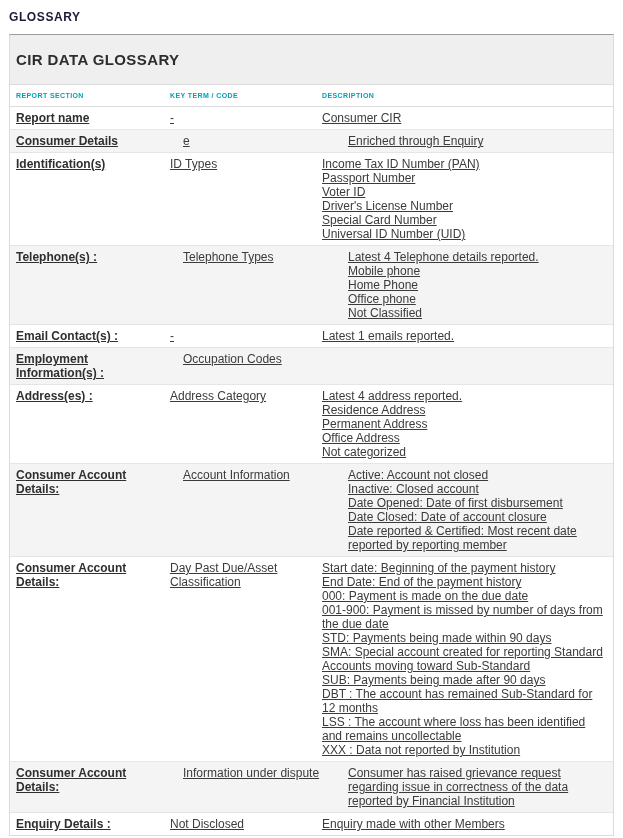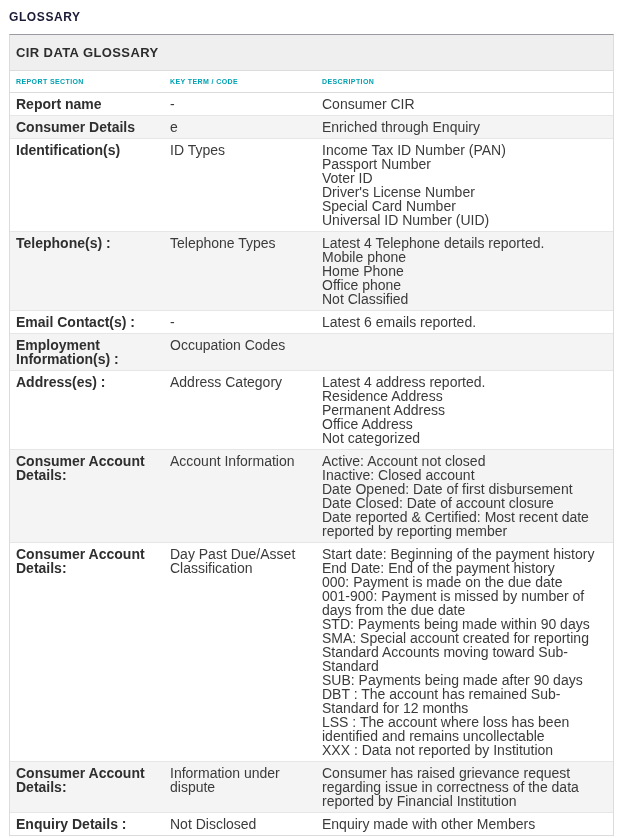--- a/index.html
+++ b/index.html
@@ -21,43 +21,44 @@
   .page-title{
     font-size:12px;font-weight:bold;color:var(--heading);
     letter-spacing:0.6px;margin:2px 0 10px 0;
   }
   .gtable{
     border:1px solid var(--border);
     border-top:1px solid var(--border-dark);
   }
   .gtable-title{
     background:#efefef;
-    font-size:13px;font-weight:bold;color:#2d2d2d;
+    font-size:15px;font-weight:bold;color:#2d2d2d;
     letter-spacing:0.4px;
-    padding:10px 6px;
+    padding:16px 6px;
     border-bottom:1px solid var(--border);
   }
   .grid-row{
     display:grid;
     grid-template-columns:154px 152px 1fr;
   }
   .gtable-head{
     border-bottom:1px solid var(--border);
   }
   .head-cell{
     font-size:7px;font-weight:bold;color:var(--accent);
     letter-spacing:0.4px;
     padding:7px 8px 7px 6px;
   }
   .row{border-bottom:1px solid #e6e6e6;}
   .row:last-child{border-bottom:none;}
-  .row.alt{background:var(--row-alt);}
+  .row.alt{background:var(--row-alt);gap:13px;}
   .cell{
-    font-size:14px;line-height:14px;
+    font-size:12px;line-height:14px;
     padding:4px 8px 4px 6px;
+    text-decoration:underline;
   }
   .cell.section{font-weight:bold;color:#2f2f2f;}
   .cell.key{color:#3b3b3b;}
   .cell.desc{color:#3b3b3b;}
   .desc-line{min-height:14px;}
   .footer{
     margin-top:30px;
     border:1px solid var(--border);
     border-bottom:none;
     flex:1;
@@ -117,21 +118,21 @@
             <div class="desc-line">Mobile phone</div>
             <div class="desc-line">Home Phone</div>
             <div class="desc-line">Office phone</div>
             <div class="desc-line">Not Classified</div>
           </div>
         </div>
         <div class="grid-row row">
           <div class="cell section">Email Contact(s) :</div>
           <div class="cell key">-</div>
           <div class="cell desc">
-            <div class="desc-line">Latest 6 emails reported.</div>
+            <div class="desc-line">Latest 1 emails reported.</div>
           </div>
         </div>
         <div class="grid-row row alt">
           <div class="cell section">Employment Information(s) :</div>
           <div class="cell key">Occupation Codes</div>
         </div>
         <div class="grid-row row">
           <div class="cell section">Address(es) :</div>
           <div class="cell key">Address Category</div>
           <div class="cell desc">

